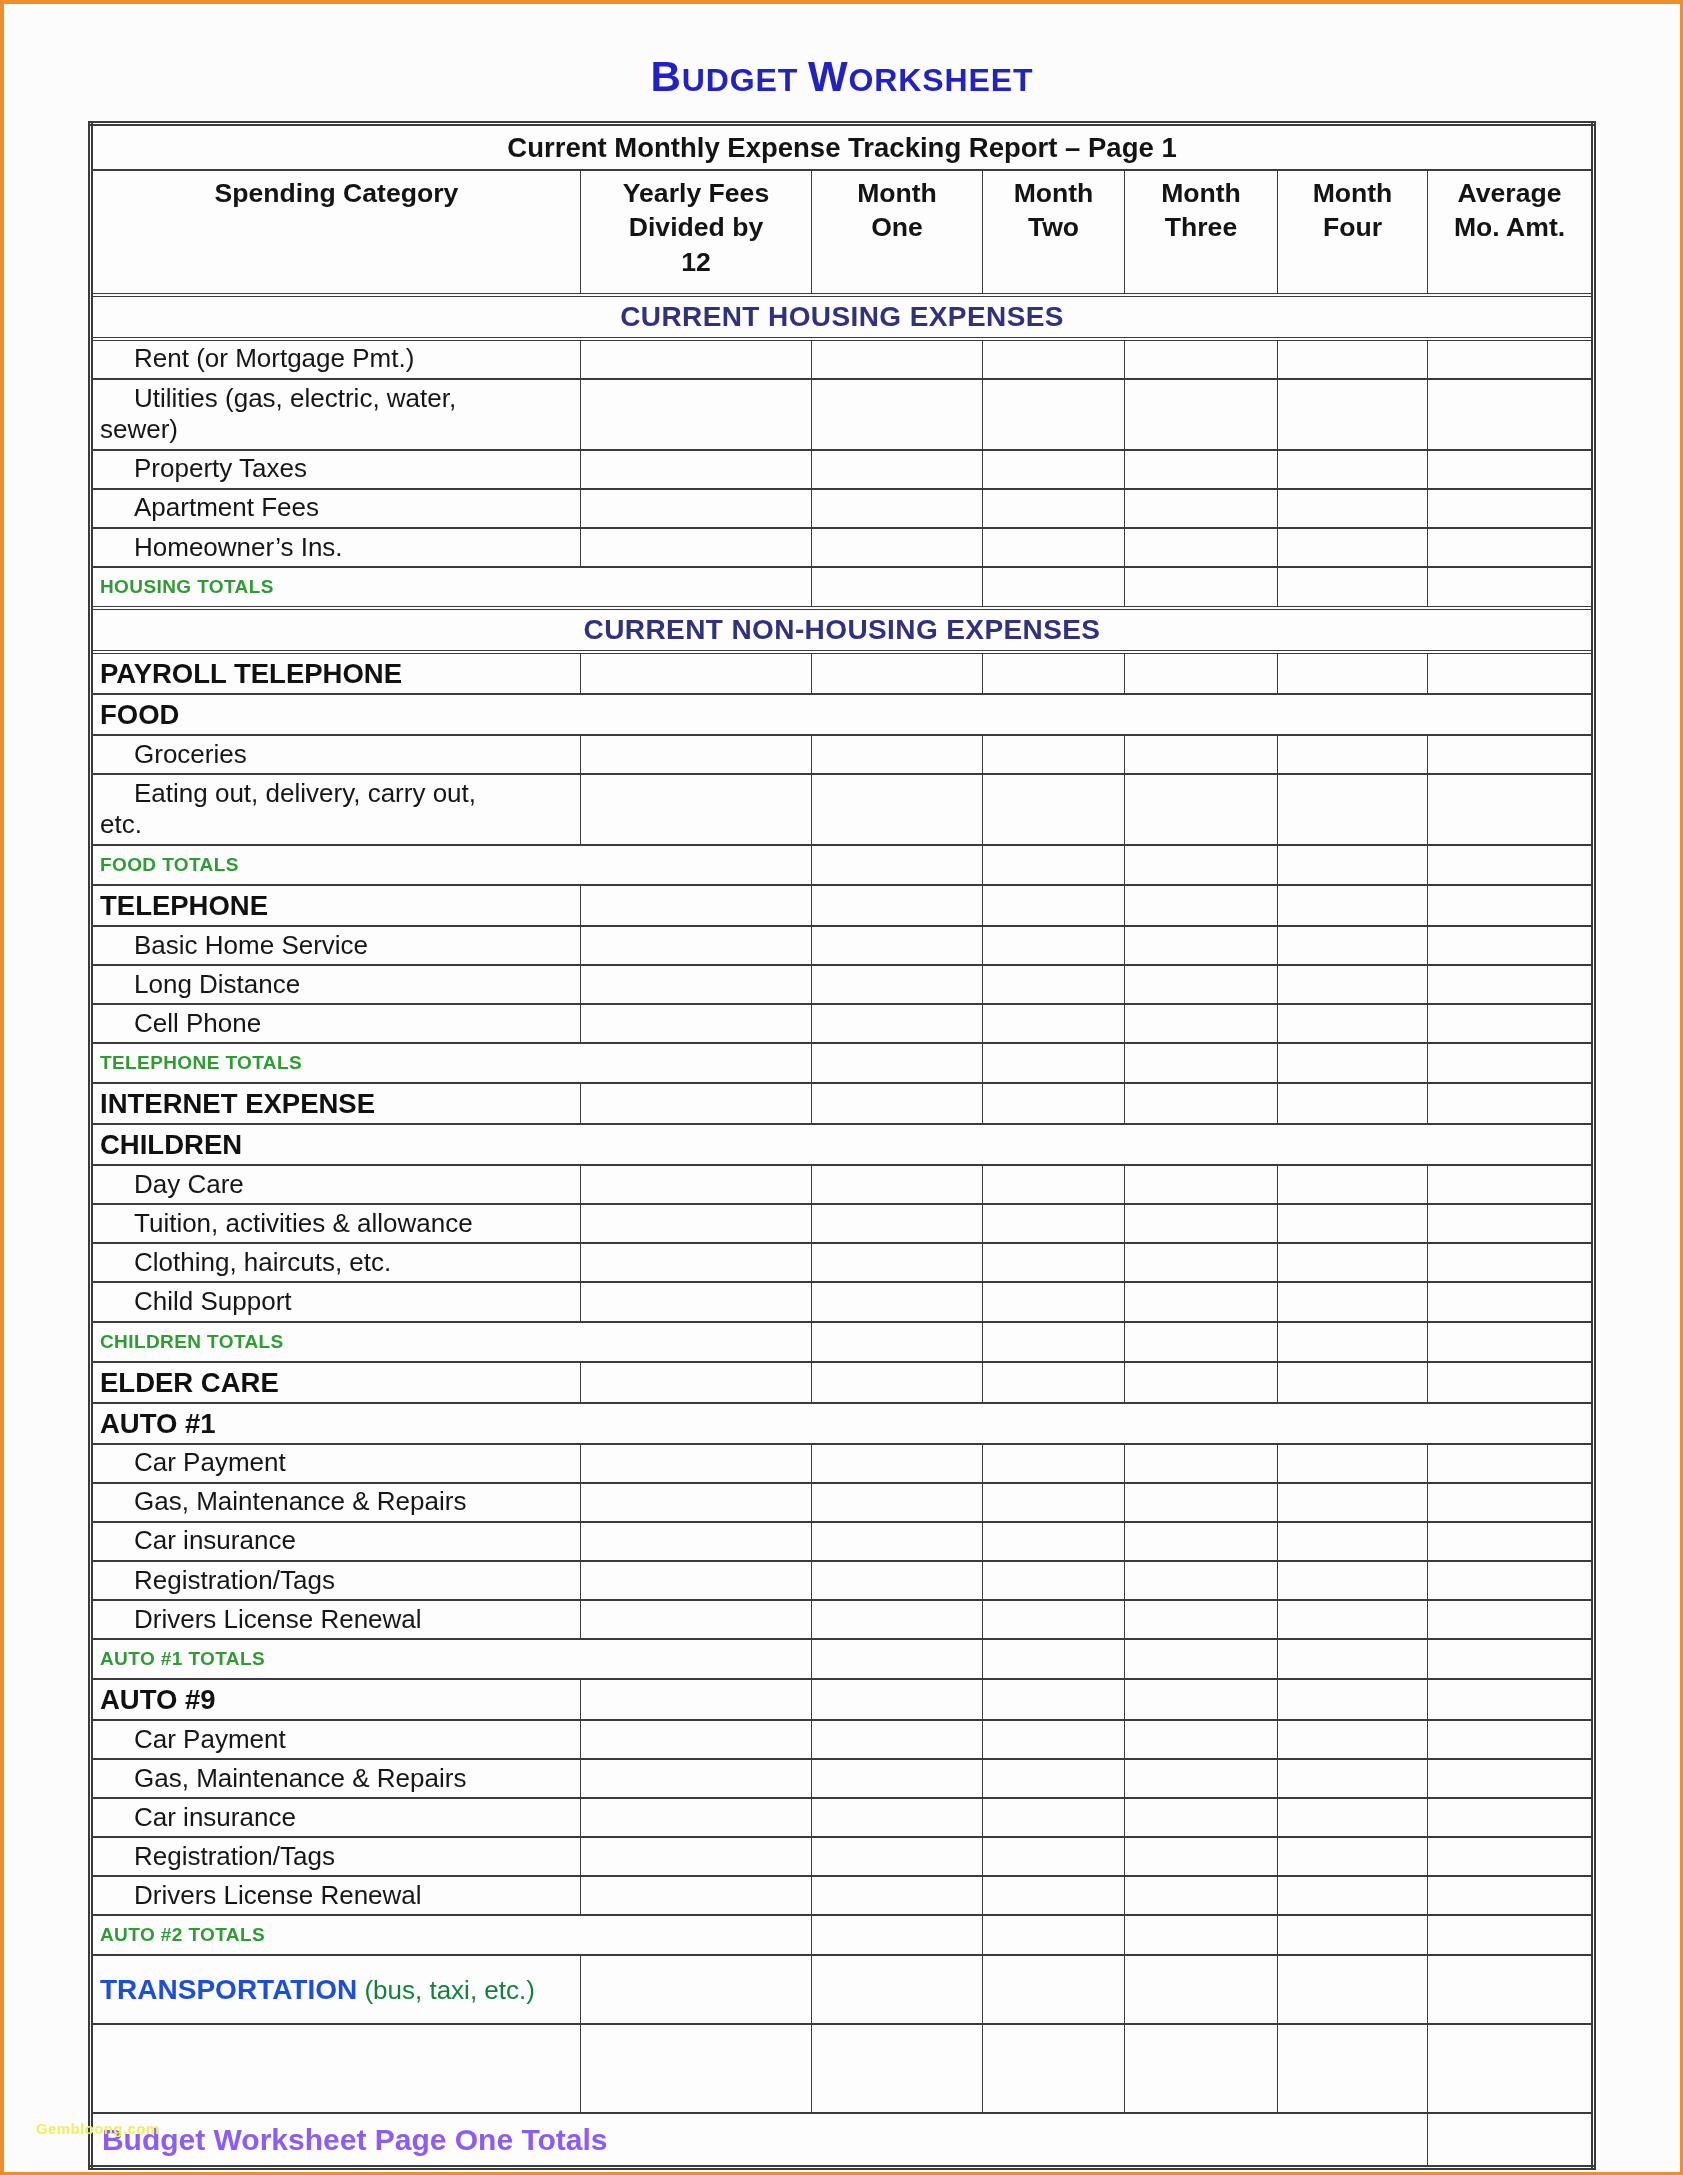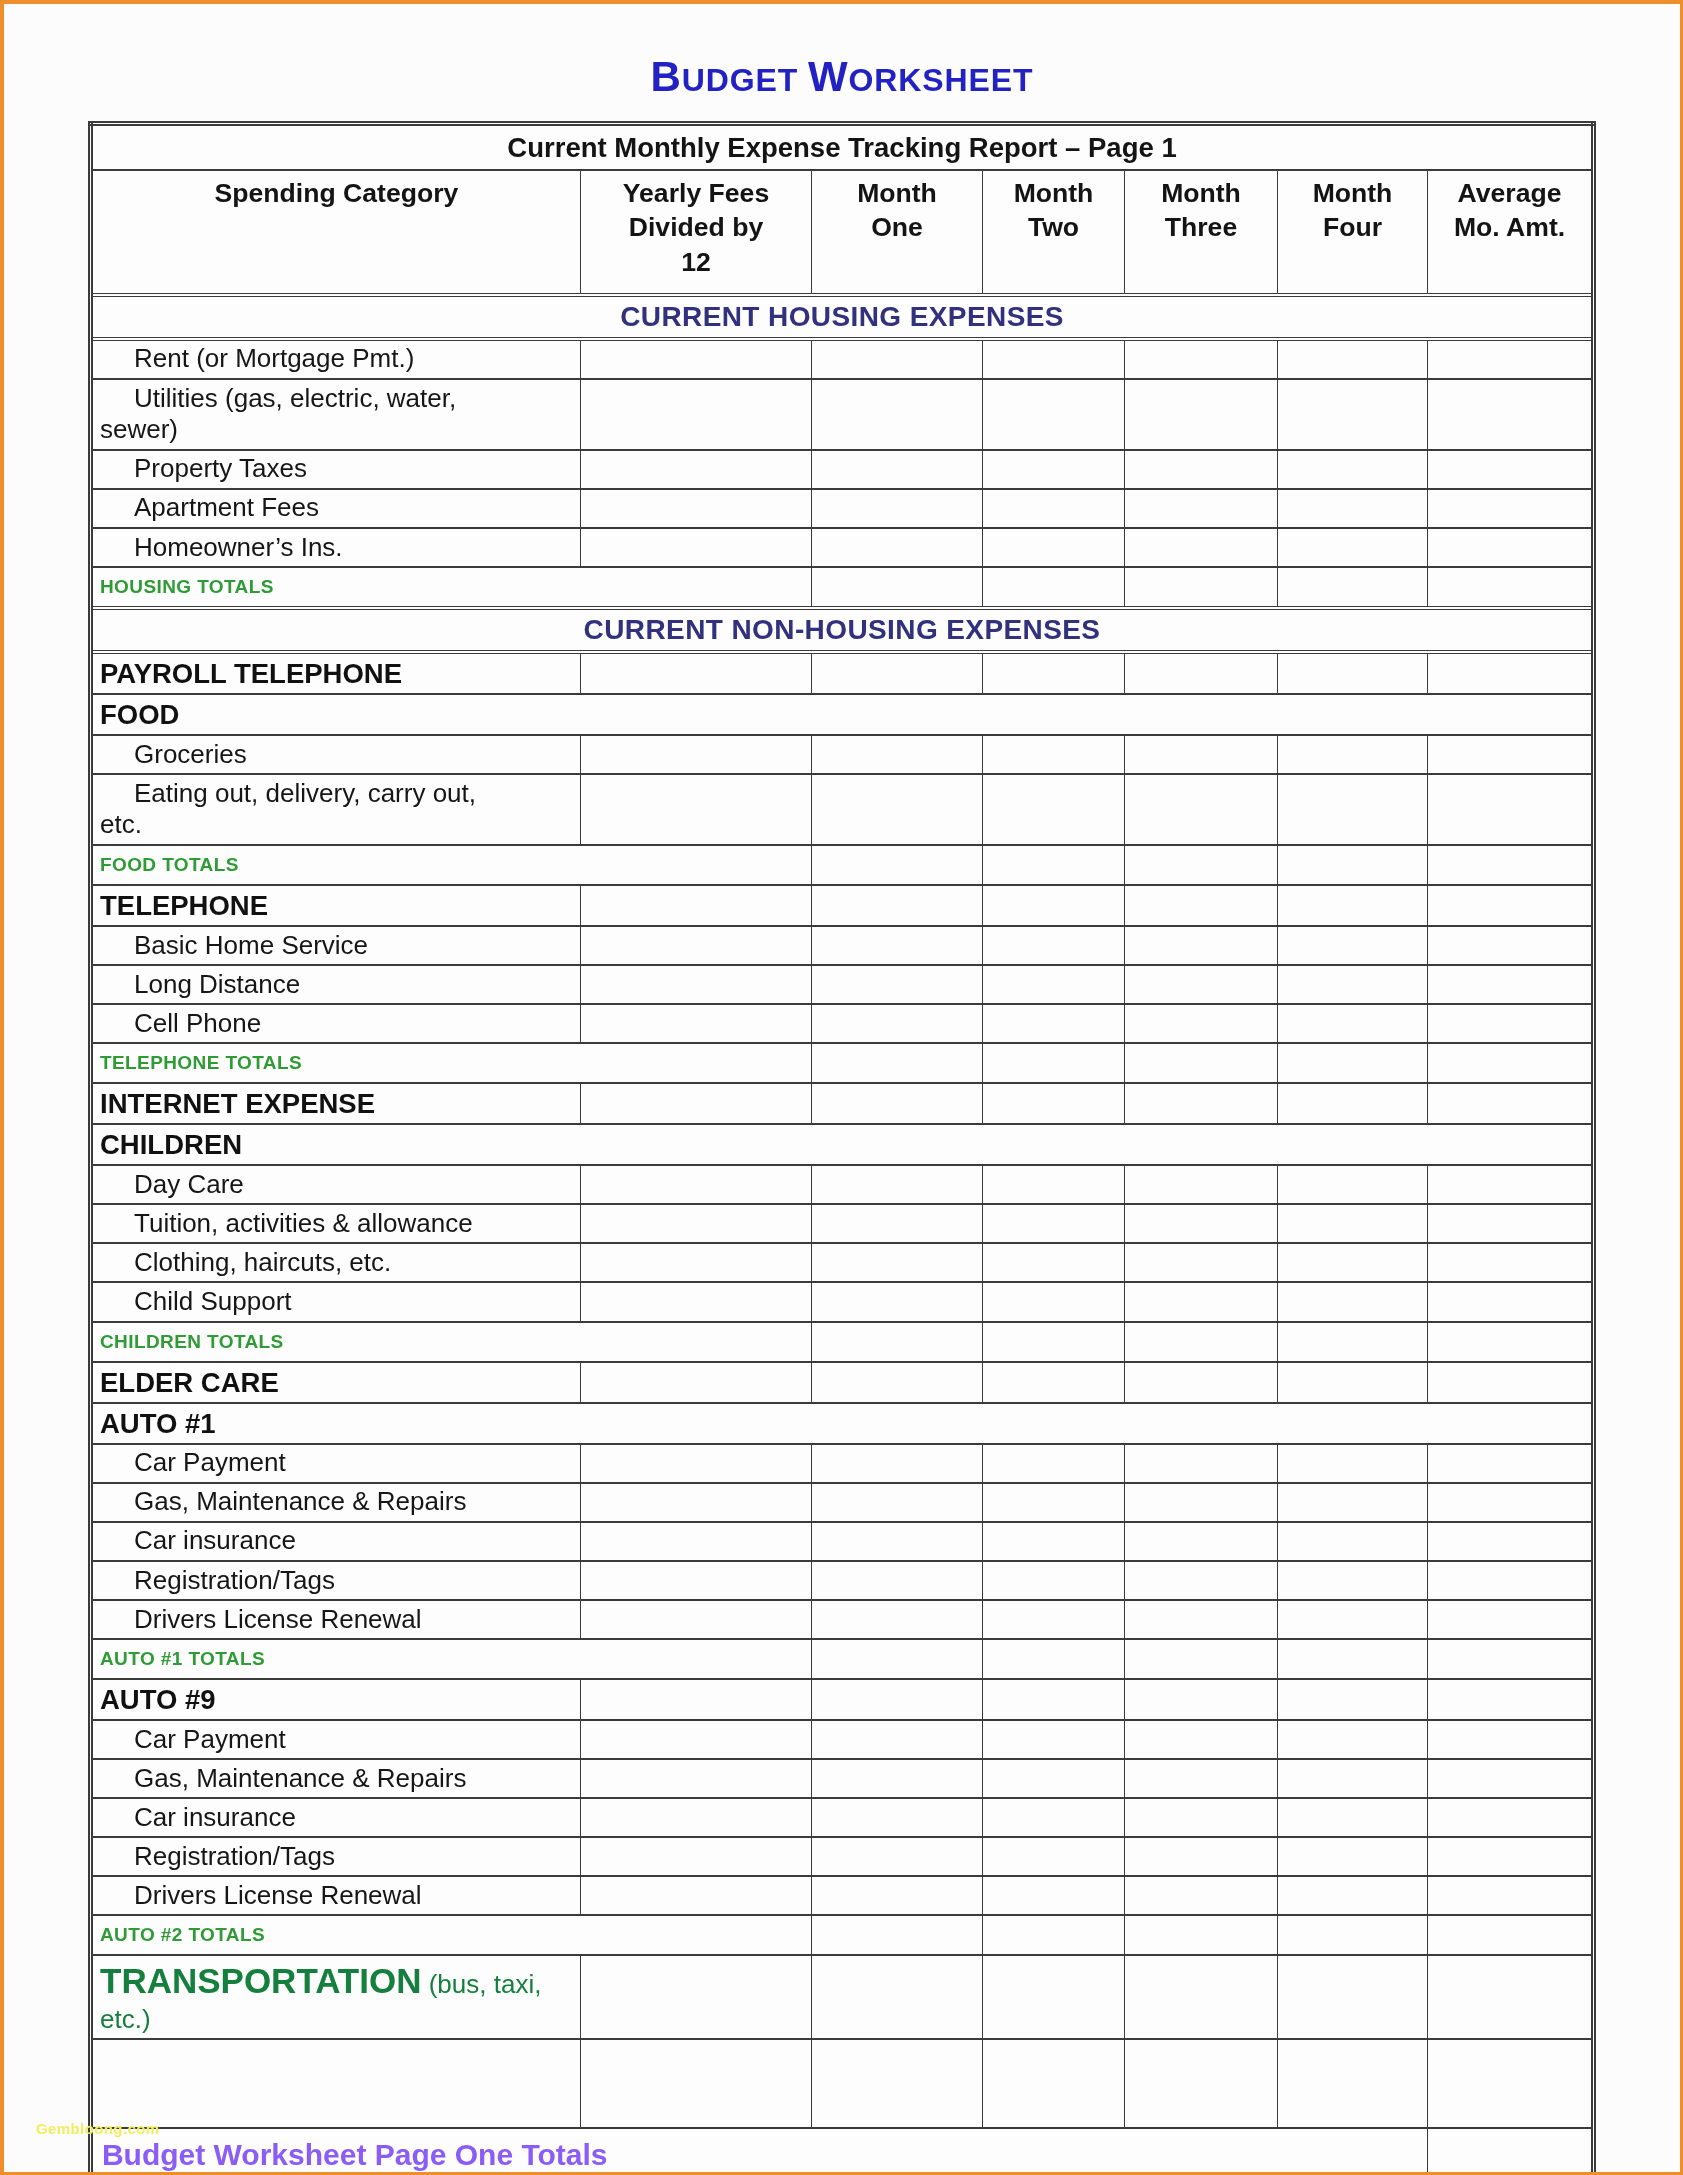--- a/index.html
+++ b/index.html
@@ -75,21 +75,21 @@
   .lab-item{
     display:block;max-width:417px;
     font-size:26px;color:#161616;
     padding:2.7px 0 2.7px 7px;text-indent:34px;line-height:1.22;
   }
   .lab-cat{
     display:inline;font-weight:bold;font-size:27.5px;color:#111;
     padding-left:7px;line-height:1.2;
   }
   .cat2wrap{display:block;max-width:448px;padding:2.7px 0 2.7px 7px;line-height:1.25;}
-  .cat2wrap .b{font-weight:bold;font-size:35px;color:#15803d;}
+  .cat2wrap .b{font-weight:bold;font-size:28px;color:#1d4ed8;}
   .cat2wrap .n{font-weight:normal;font-size:26px;color:#15803d;}
   .lab-sec{
     font-weight:bold;font-size:28px;color:#31317e;letter-spacing:0.4px;
   }
   tr.r-section td{text-align:center;}
   .lab-totals{
     display:inline-block;font-weight:bold;font-size:19px;color:#2f9b35;
     padding-left:7px;letter-spacing:0.4px;
   }
   .lab-gt{

